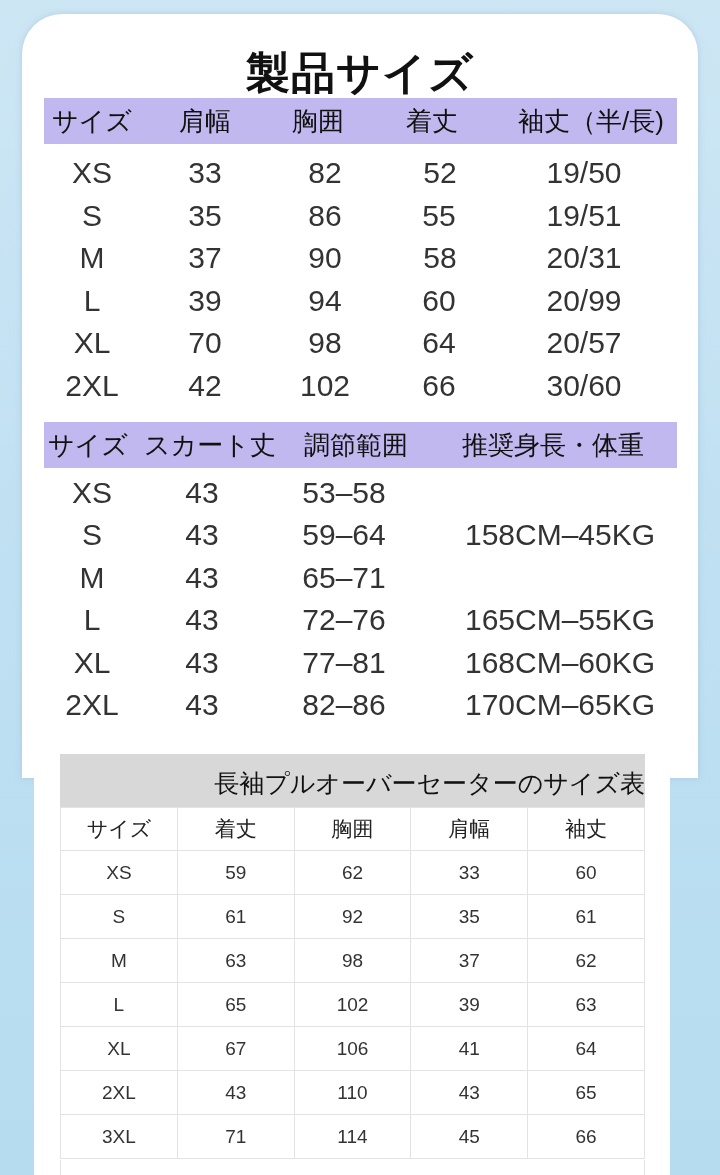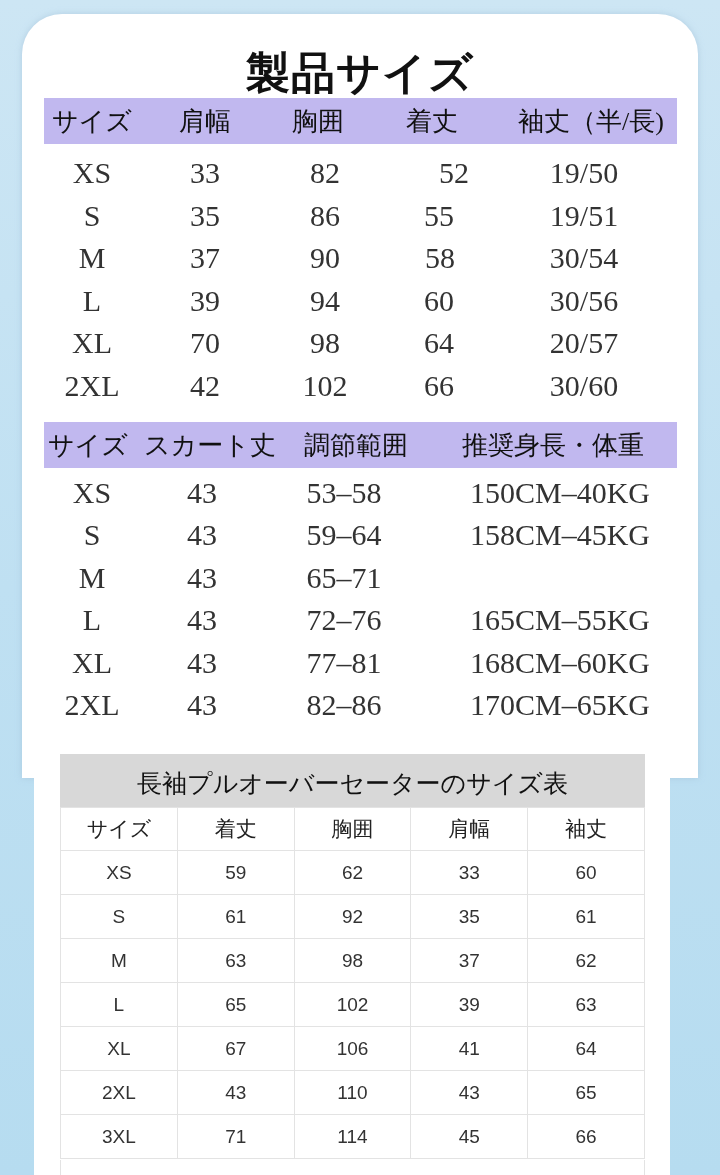--- a/index.html
+++ b/index.html
@@ -7,21 +7,20 @@
   body {
     background: linear-gradient(180deg, #cde6f4 0%, #bfe0f2 50%, #b6dcf0 100%);
     font-family: "Liberation Sans", "DejaVu Sans", sans-serif;
     position: relative;
     color: #222;
   }
   .card-top {
     position: absolute; left: 22px; top: 14px; width: 676px; height: 764px;
     background: #fff; border-radius: 40px 40px 0 0;
     box-shadow: 0 0 6px rgba(160,190,215,0.6);
-    font-family: Liberation Serif, serif;
   }
   .title {
     position: absolute; left: 0; right: 0; top: 30px; text-align: center;
     font-size: 44px; font-weight: bold; color: #111; letter-spacing: 1px;
   }
   .hdr {
     position: absolute; left: 22px; width: 633px; background: #c1b8ef;
     display: flex; align-items: center; color: #111;
   }
   .hdr1 { top: 84px; height: 46px; font-size: 26px; }
@@ -29,21 +28,21 @@
   .hdr span { position: absolute; white-space: nowrap; }
   .rows { position: absolute; left: 0; width: 676px; }
   .row { position: absolute; left: 0; width: 676px; height: 42px; font-size: 30px; color: #333; }
   .row span { position: absolute; top: 0; transform: translateX(-50%); white-space: nowrap; }
 
   .card-bot {
     position: absolute; left: 34px; top: 730px; width: 636px; height: 445px; background: #fff;
   }
   .t3-title {
     position: absolute; left: 26px; top: 24px; width: 585px; height: 53px;
-    background: #d8d8d8; text-align: center; line-height: 58px;
+    background: #d8d8d8; text-align: right; line-height: 58px;
     font-size: 25px; color: #111;
   }
   table.t3 {
     position: absolute; left: 26px; top: 77px; width: 585px; border-collapse: collapse;
   }
   table.t3 td, table.t3 th {
     border: 1px solid #e3e3e3; text-align: center; height: 44px;
     font-size: 19px; color: #333; font-weight: normal; width: 117px;
   }
   table.t3 th { height: 43px; font-family: "DejaVu Serif", serif; font-size: 21px; color: #222; }
@@ -64,43 +63,43 @@
     <span style="left:248px">胸囲</span>
     <span style="left:362px">着丈</span>
     <span style="left:474px">袖丈（半/長)</span>
   </div>
 
   <div class="rows" style="top:142px">
     <div class="row" style="top:0">
       <span style="left:70px">XS</span>
       <span style="left:183px">33</span>
       <span style="left:303px">82</span>
-      <span style="left:432px">52</span>
+      <span style="left:418px">52</span>
       <span style="left:562px">19/50</span>
     </div>
     <div class="row" style="top:43px">
       <span style="left:70px">S</span>
       <span style="left:183px">35</span>
       <span style="left:303px">86</span>
       <span style="left:417px">55</span>
       <span style="left:562px">19/51</span>
     </div>
     <div class="row" style="top:85px">
       <span style="left:70px">M</span>
       <span style="left:183px">37</span>
       <span style="left:303px">90</span>
       <span style="left:418px">58</span>
-      <span style="left:562px">30/54</span>
+      <span style="left:562px">20/31</span>
     </div>
     <div class="row" style="top:128px">
       <span style="left:70px">L</span>
       <span style="left:183px">39</span>
       <span style="left:303px">94</span>
       <span style="left:417px">60</span>
-      <span style="left:562px">30/56</span>
+      <span style="left:562px">20/99</span>
     </div>
     <div class="row" style="top:170px">
       <span style="left:70px">XL</span>
       <span style="left:183px">70</span>
       <span style="left:303px">98</span>
       <span style="left:417px">64</span>
       <span style="left:562px">20/57</span>
     </div>
     <div class="row" style="top:213px">
       <span style="left:70px">2XL</span>
@@ -116,21 +115,20 @@
     <span style="left:260px">調節範囲</span>
     <span style="left:100px">スカート丈</span>
     <span style="left:418px">推奨身長・体重</span>
   </div>
 
   <div class="rows" style="top:462px">
     <div class="row" style="top:0">
       <span style="left:70px">XS</span>
       <span style="left:180px">43</span>
       <span style="left:322px">53–58</span>
-      <span style="left:538px">150CM–40KG</span>
     </div>
     <div class="row" style="top:42px">
       <span style="left:70px">S</span>
       <span style="left:180px">43</span>
       <span style="left:322px">59–64</span>
       <span style="left:538px">158CM–45KG</span>
     </div>
     <div class="row" style="top:85px">
       <span style="left:70px">M</span>
       <span style="left:180px">43</span>

